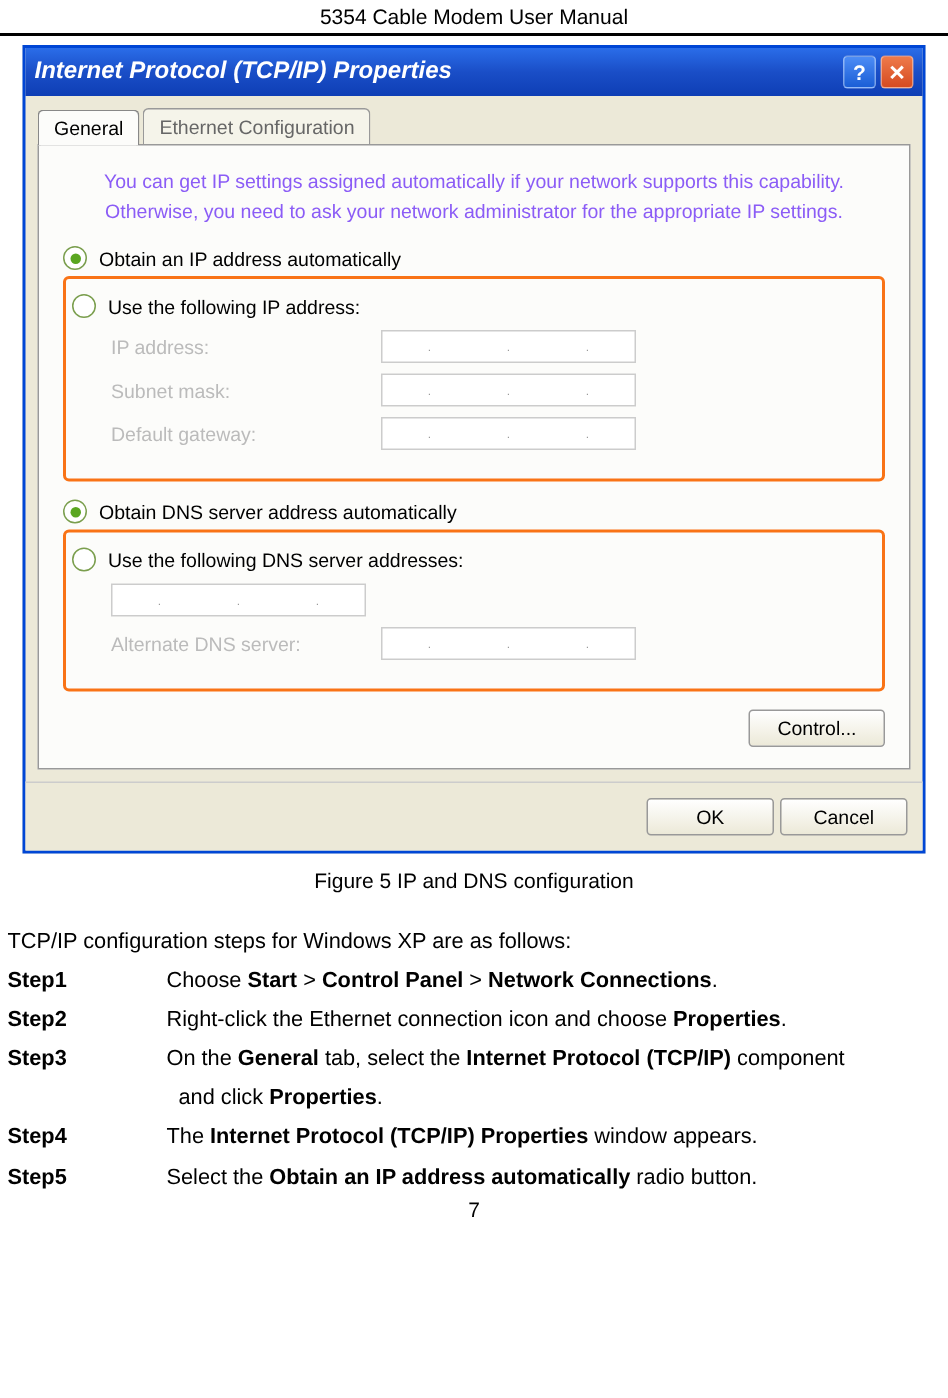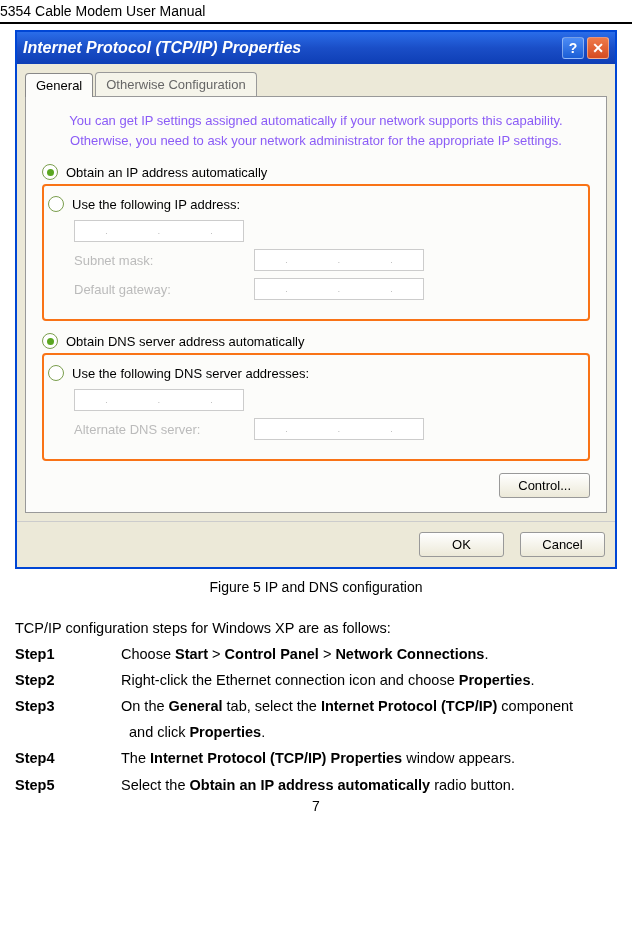--- a/index.html
+++ b/index.html
@@ -9,21 +9,21 @@
     }
     body {
       font-family: Arial, sans-serif;
       font-size: 14px;
       background: #fff;
       width: 632px;
       margin: 0 auto;
       color: #000;
     }
     .header-title {
-      text-align: left;
+      text-align: center;
       font-size: 14px;
       padding: 3px 0;
       border-bottom: 2px solid #000;
       margin-bottom: 6px;
     }
     .xp-dialog {
       margin: 0 15px;
       border: 2px solid #0046d5;
       background: #ece9d8;
     }
@@ -161,35 +161,35 @@
       padding: 4px 18px;
       font-size: 13px;
       background: linear-gradient(to bottom, #fff, #ece9d8);
       border: 1px solid #999;
       border-radius: 3px;
       font-family: "Tahoma", sans-serif;
     }
     .dialog-buttons {
       display: flex;
       justify-content: flex-end;
-      gap: 16px;
+      gap: 4px;
       padding: 10px;
       border-top: 1px solid #ccc;
       background: #ece9d8;
     }
     .dialog-buttons .xp-button {
       min-width: 85px;
     }
     .caption {
       text-align: center;
       font-size: 14px;
       margin: 10px 0 20px 0;
     }
     .content {
-      padding: 0 15px;
+      padding: 0 5px;
       font-size: 14.5px;
       line-height: 1.8;
     }
     .step-row {
       display: flex;
     }
     .step-label {
       font-weight: bold;
       width: 90px;
       flex-shrink: 0;
@@ -214,37 +214,38 @@
 
 <div class="xp-dialog">
   <div class="titlebar">
     <span class="titlebar-text">Internet Protocol (TCP/IP) Properties</span>
     <div class="titlebar-btn help-btn">?</div>
     <div class="titlebar-btn close-btn">✕</div>
   </div>
 
   <div class="tabs-row">
     <div class="tab active">General</div>
-    <div class="tab">Otherwise Configuration</div>
+    <div class="tab">Ethernet Configuration</div>
   </div>
 
   <div class="tab-panel">
     <div class="intro-text">You can get IP settings assigned automatically if your network supports this capability. Otherwise, you need to ask your network administrator for the appropriate IP settings.</div>
 
     <div class="radio-row">
       <span class="radio selected"></span>
       <span>Obtain an IP address automatically</span>
     </div>
 
     <div class="fieldset">
       <div class="radio-row">
         <span class="radio"></span>
         <span>Use the following IP address:</span>
       </div>
       <div class="field-row">
+        <span class="field-label">IP address:</span>
         <span class="ip-input">
             <span class="ip-dot">.</span>
             <span class="ip-dot">.</span>
             <span class="ip-dot">.</span>
           </span>
       </div>
       <div class="field-row">
         <span class="field-label">Subnet mask:</span>
         <span class="ip-input">
             <span class="ip-dot">.</span>

